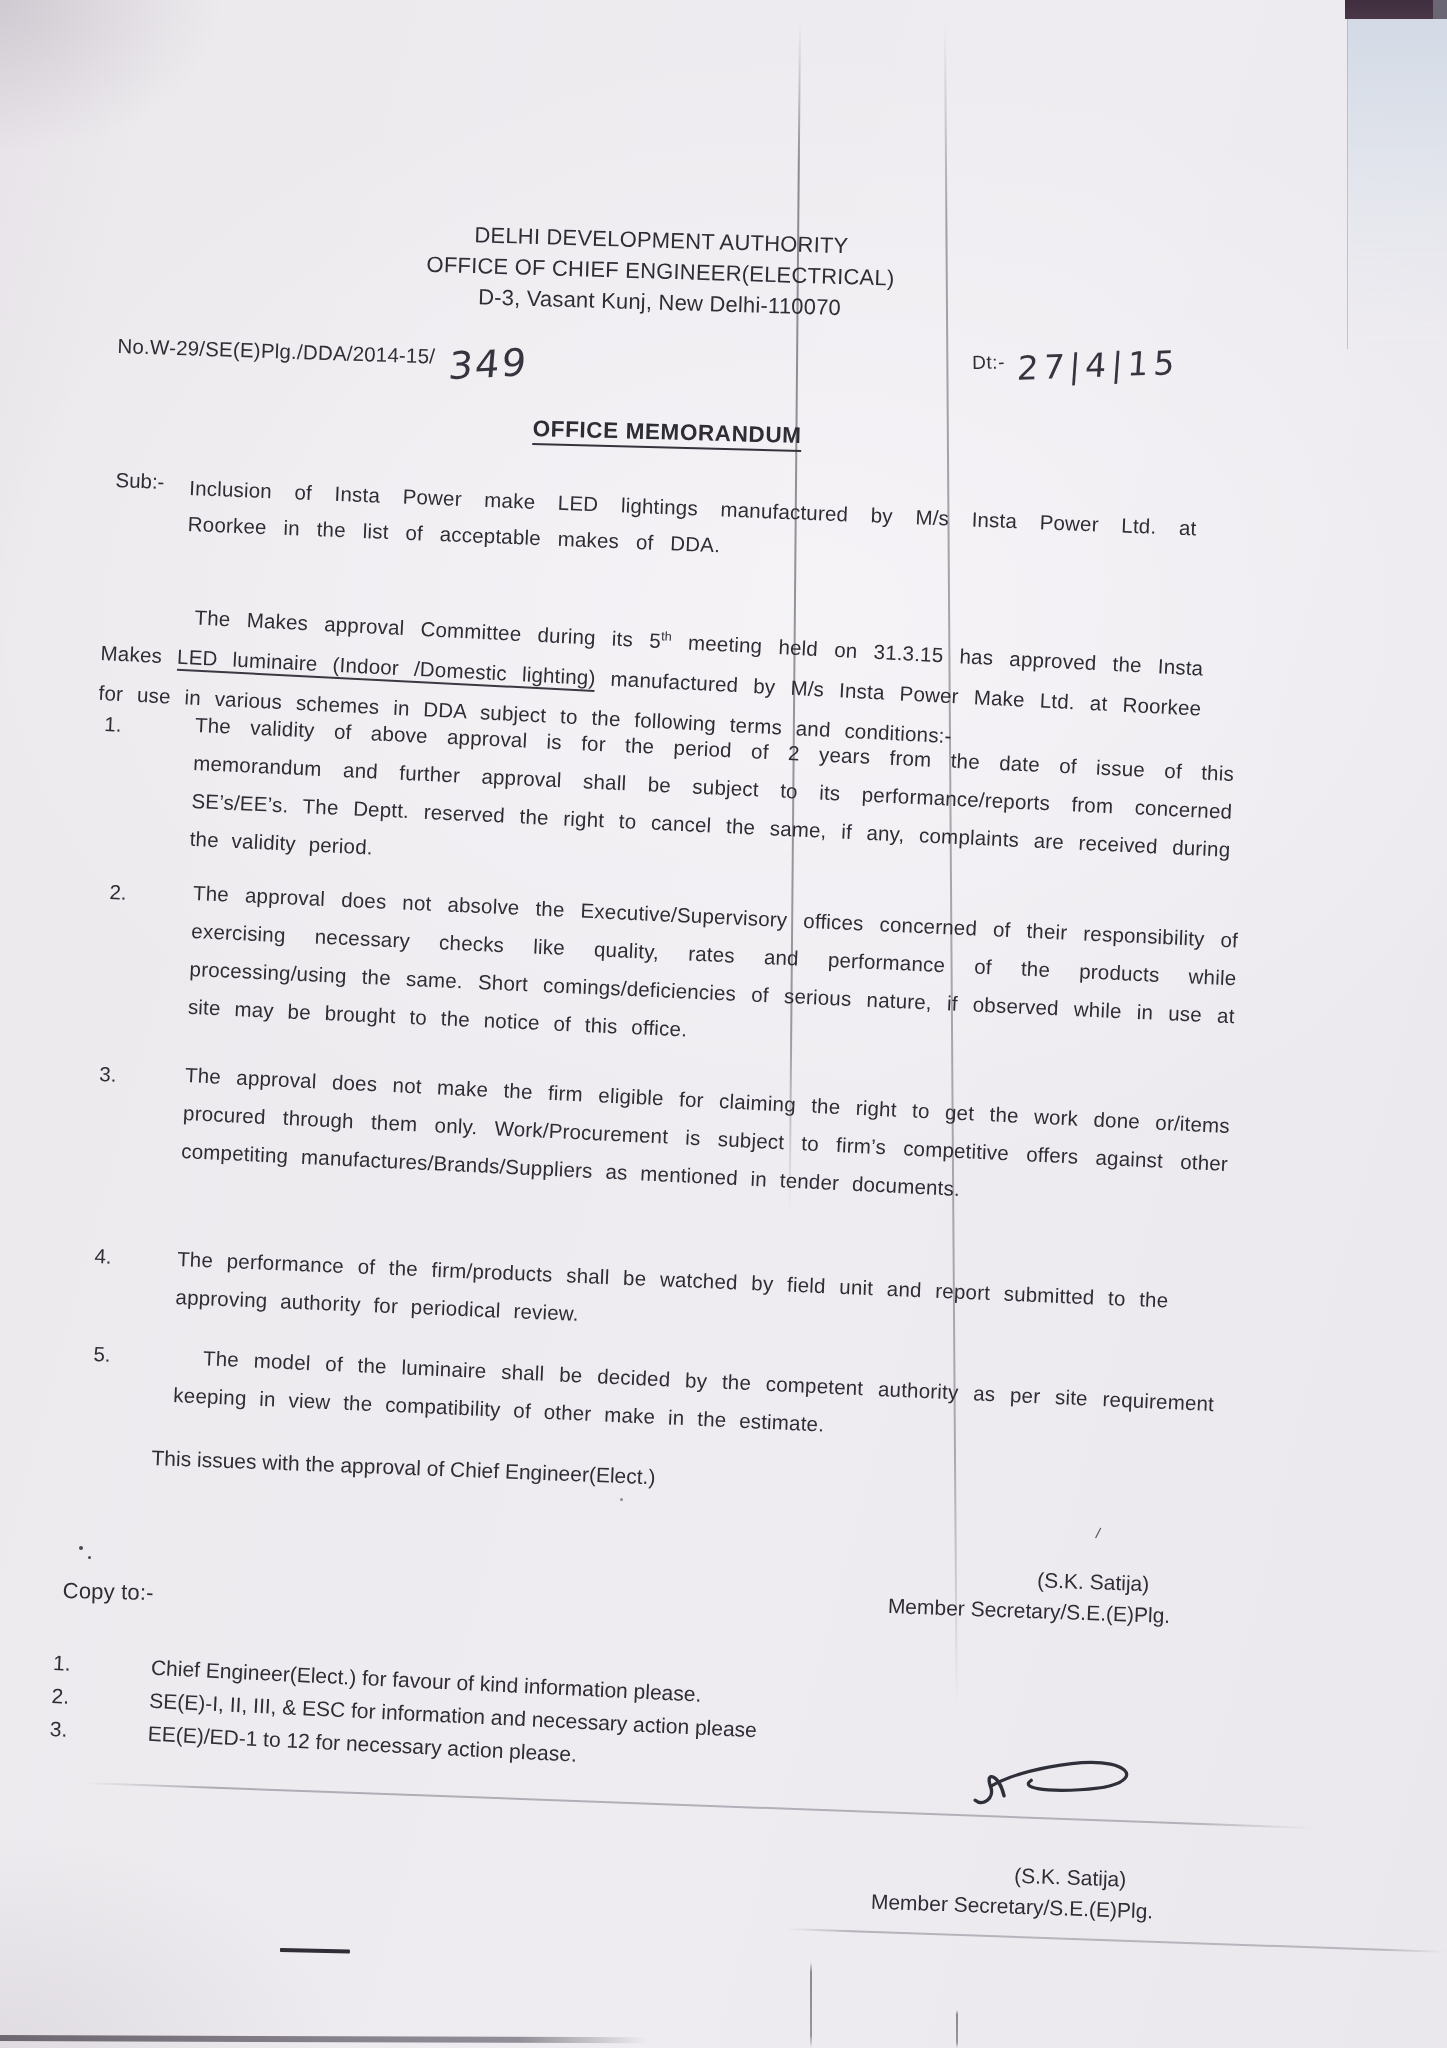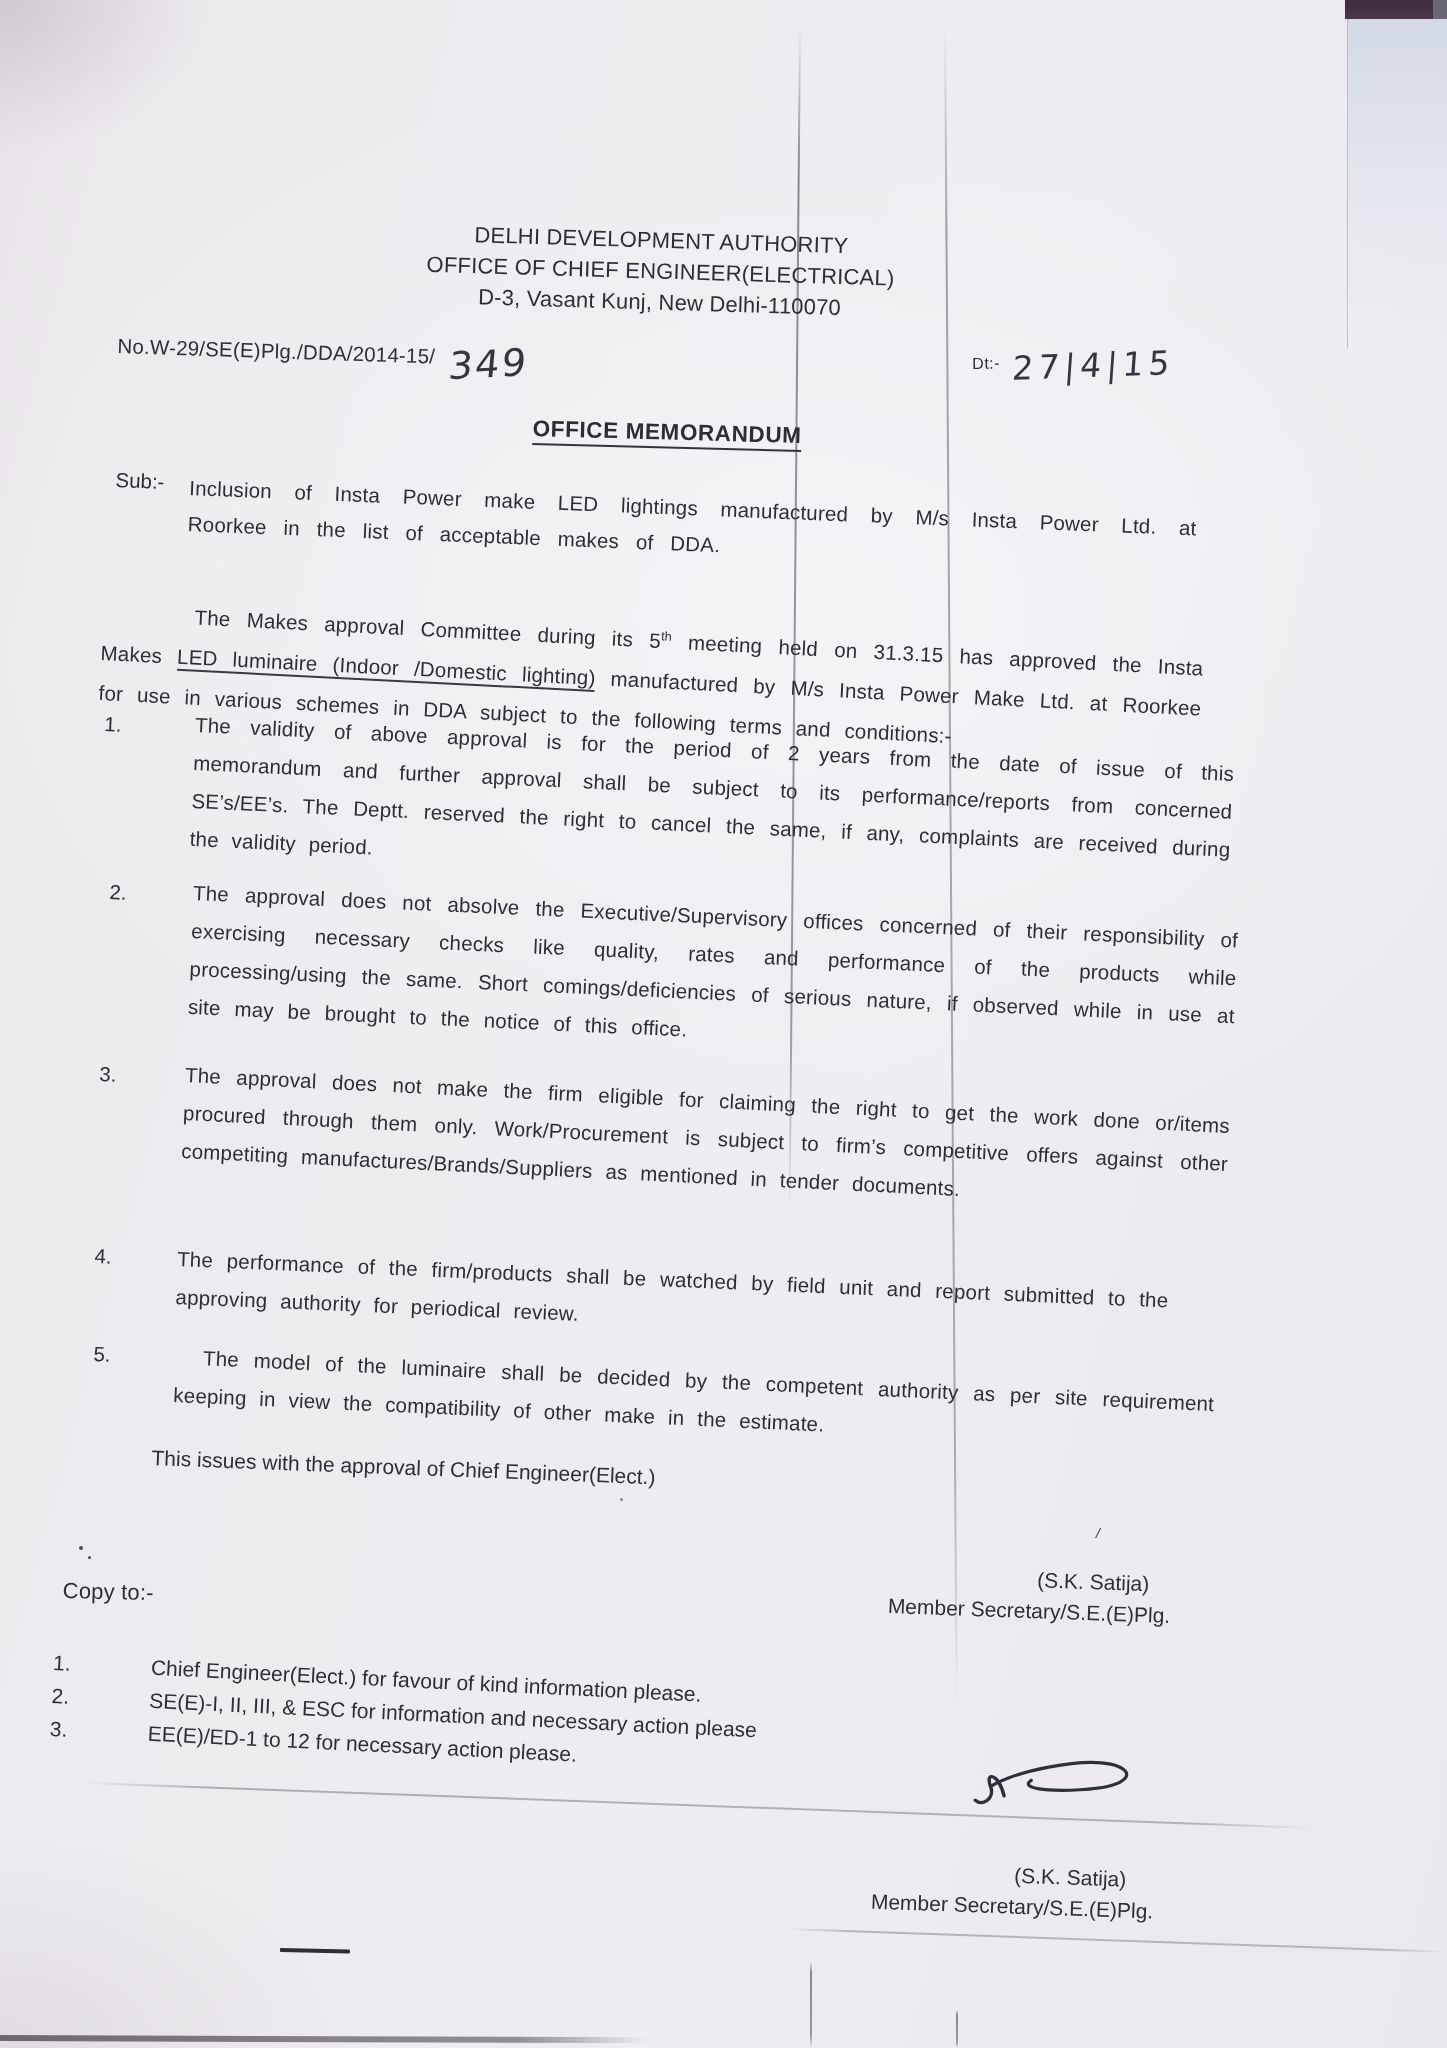--- a/index.html
+++ b/index.html
@@ -15,21 +15,21 @@
       radial-gradient(320px 220px at 0% 0%, rgba(115,105,120,0.20), rgba(115,105,120,0) 70%),
       radial-gradient(500px 300px at 0% 100%, rgba(120,112,124,0.12), rgba(120,112,124,0) 70%),
       radial-gradient(1300px 900px at 55% 30%, rgba(255,255,255,0.40), rgba(255,255,255,0) 65%),
       linear-gradient(105deg,#e6e2e7 0%,#edeaee 9%,#efecf1 58%,#eae8ed 100%);
   }
   .abs{position:absolute;transform-origin:0 0;}
   .hdr{width:520px;text-align:center;font-size:22px;line-height:31px;letter-spacing:.2px;}
   .ref{font-size:20.5px;letter-spacing:.2px;white-space:nowrap;}
   .hw{font-family:"DejaVu Sans",sans-serif;color:#35343f;}
   .hw-num{display:inline-block;font-size:38px;transform:skewX(-8deg) rotate(-5deg);margin-left:14px;vertical-align:-12px;letter-spacing:2px;}
-  .dt-label{font-size:16px;vertical-align:10px;letter-spacing:.5px;}
+  .dt-label{font-size:19px;vertical-align:10px;letter-spacing:.5px;}
   .hw-date{display:inline-block;font-size:33px;letter-spacing:5px;transform:skewX(-6deg) rotate(-1deg);margin-left:12px;}
   .title{font-size:22.5px;font-weight:600;letter-spacing:.6px;border-bottom:2px solid #34333c;padding-bottom:2px;white-space:nowrap;}
   .body-txt{font-size:20.5px;text-align:justify;word-spacing:7px;letter-spacing:.2px;}
   .sub-label{font-size:20.5px;}
   .num{font-size:20.5px;}
   .u{border-bottom:2px solid #3a3942;padding-bottom:1px;}
   sup{font-size:.62em;}
   .sig{font-size:21px;line-height:31px;text-align:right;}
   .copy-label{font-size:22px;letter-spacing:.2px;}
   .copy-rows{font-size:21px;line-height:33px;}

